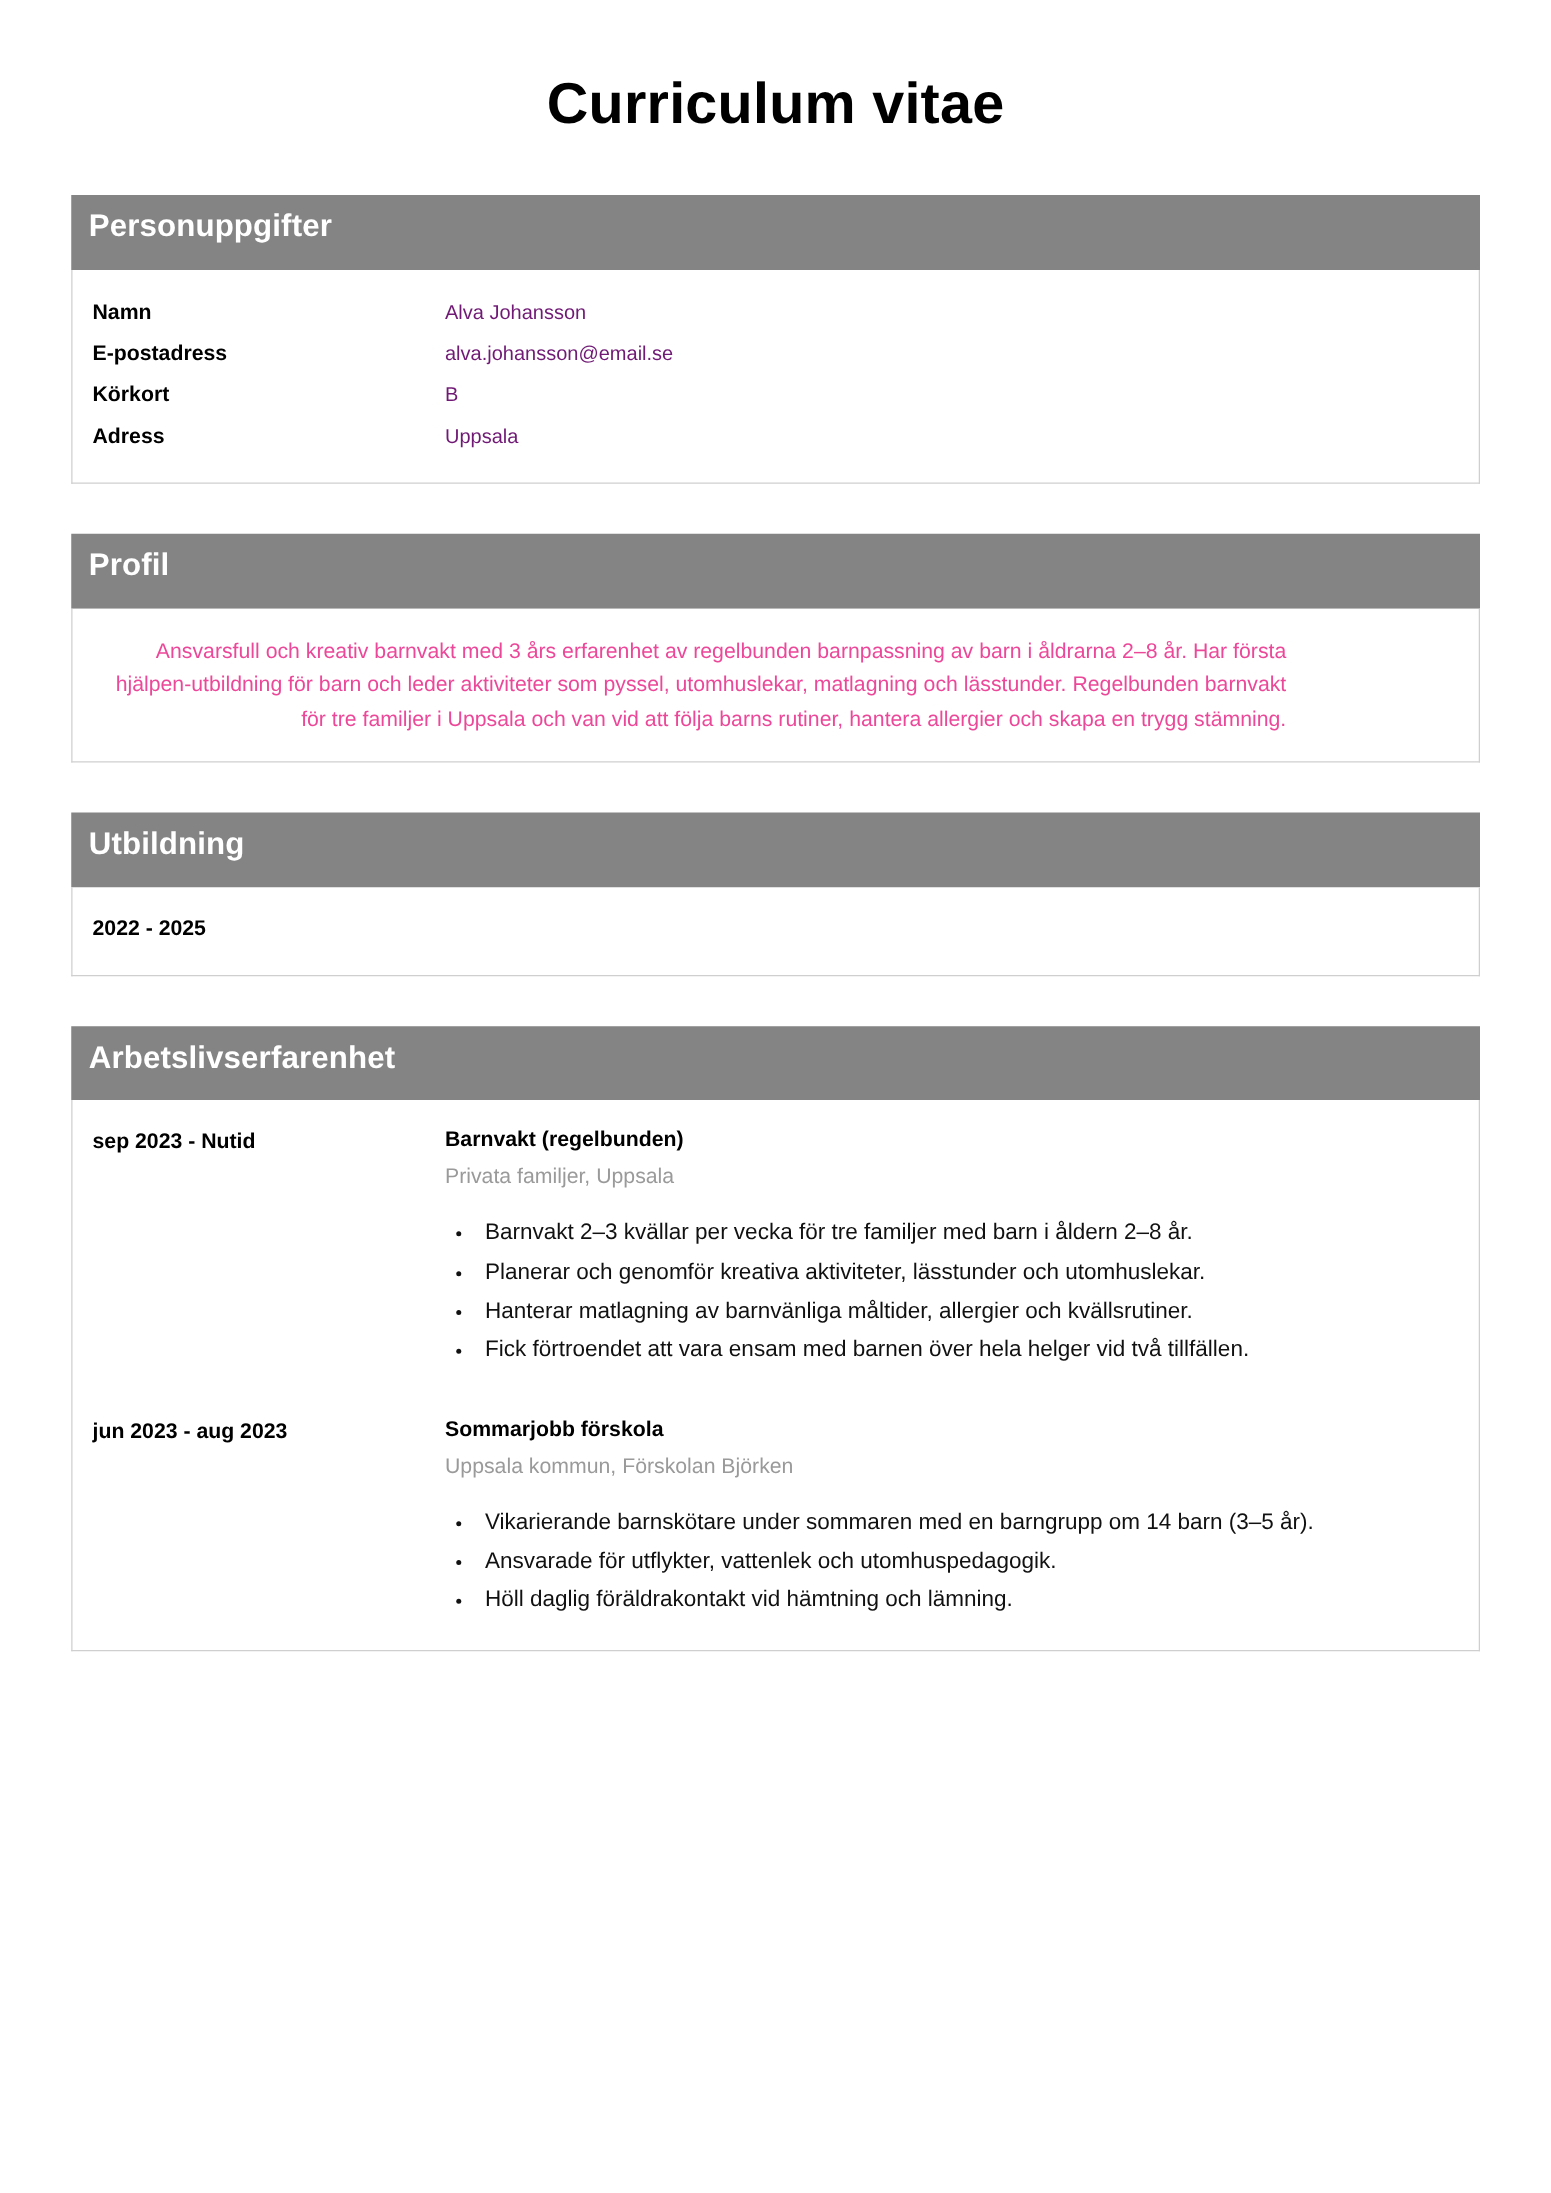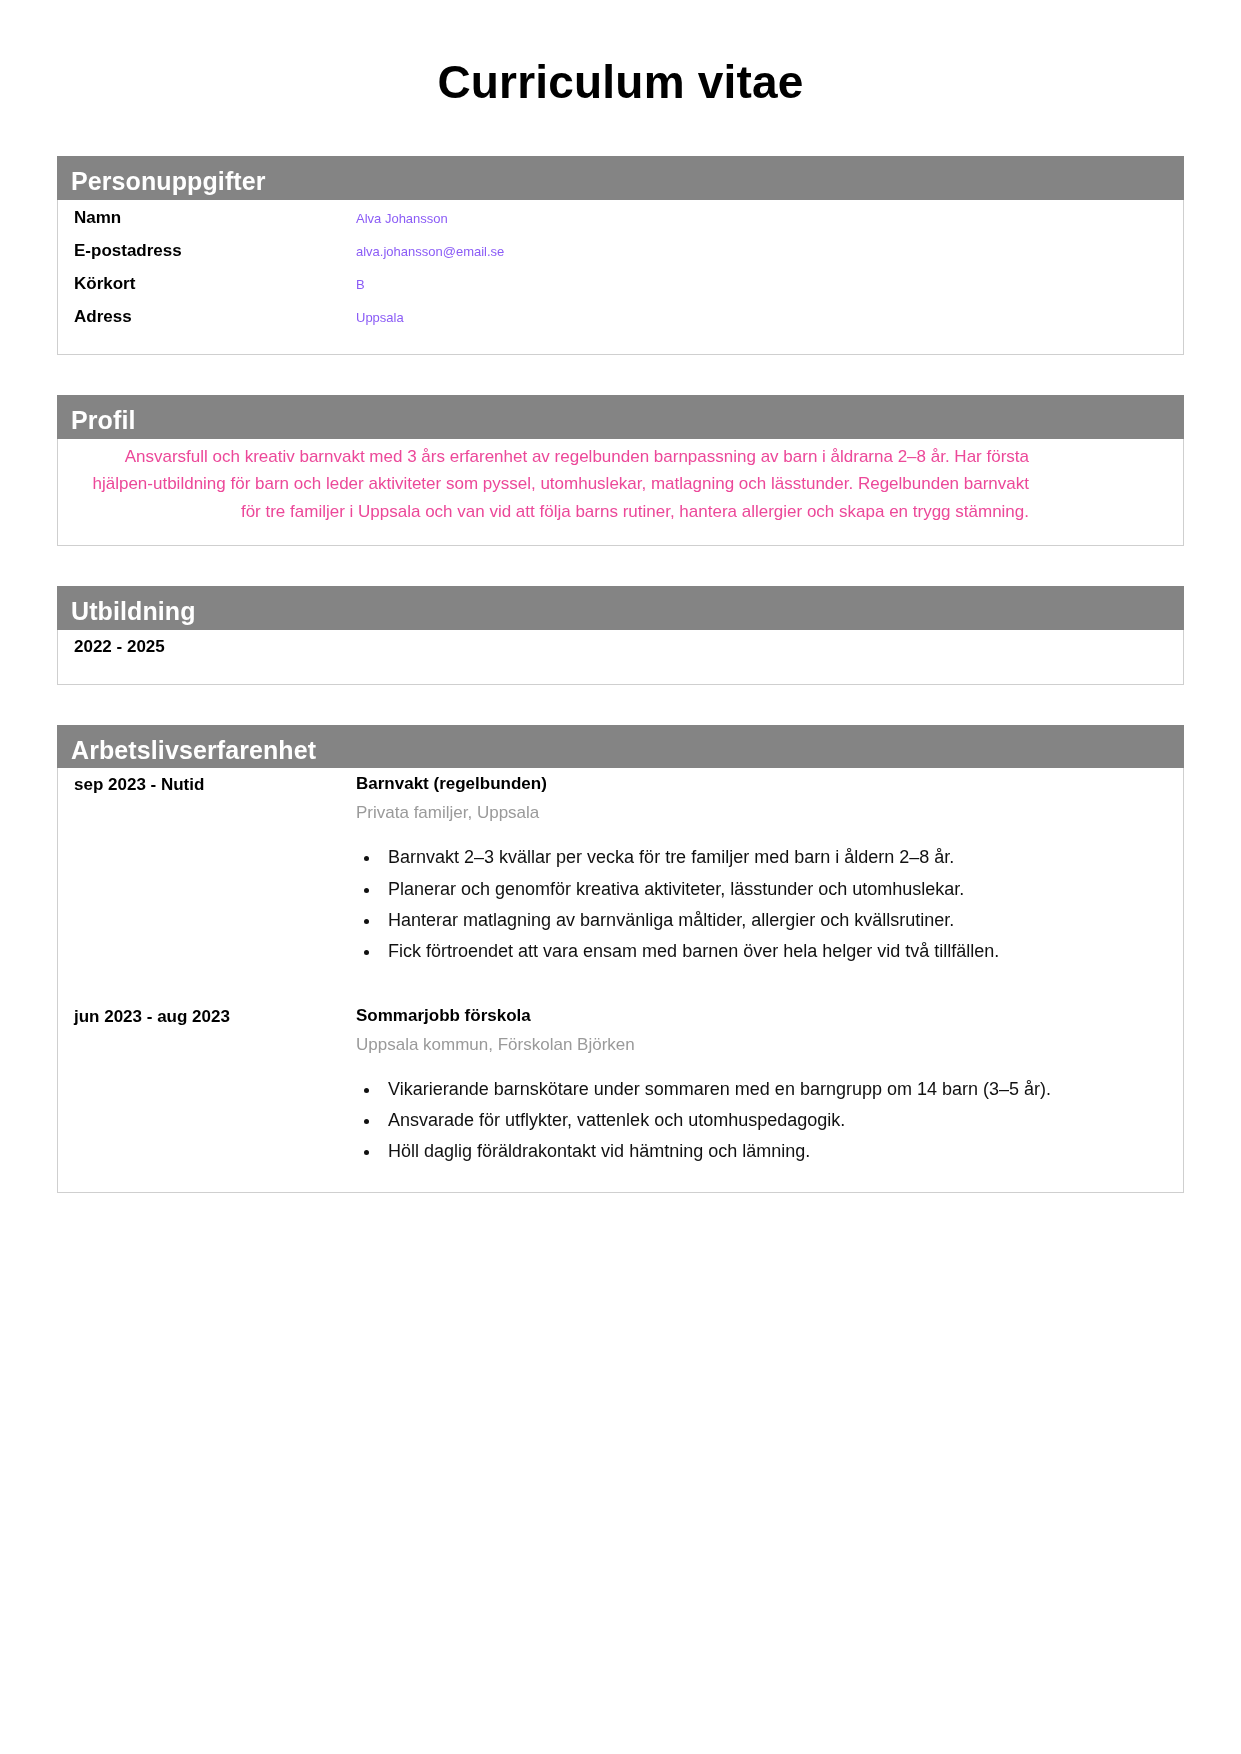--- a/index.html
+++ b/index.html
@@ -36,48 +36,48 @@
     margin: 0 57px 40px 57px;
   }
   .section.first {
     margin-top: 46px;
   }
   .section-header {
     background: #848484;
     color: #ffffff;
     font-size: 25px;
     font-weight: bold;
-    padding: 11px 14px 4px 14px;
+    padding: 11px 14px 20px 14px;
     line-height: 1.15;
     letter-spacing: 0.1px;
   }
   .section-body {
     border: 1px solid #cfcfcf;
     border-top: none;
     background: #ffffff;
-    padding: 2px 16px 20px 16px;
+    padding: 18px 16px 20px 16px;
     box-sizing: border-box;
   }
 
   
   .pd-row {
     display: flex;
     align-items: baseline;
     padding: 6px 0 7px 0;
   }
   .pd-label {
     width: 282px;
     flex: 0 0 282px;
     font-size: 17px;
     font-weight: bold;
     color: #000000;
   }
   .pd-value {
-    font-size: 13px;
-    color: #8b5cf6;
+    font-size: 16px;
+    color: #701a75;
     font-weight: normal;
   }
 
   
   .profile-text {
     font-size: 17px;
     line-height: 1.62;
     color: #ec4899;
     max-width: 955px;
     margin: 0;

